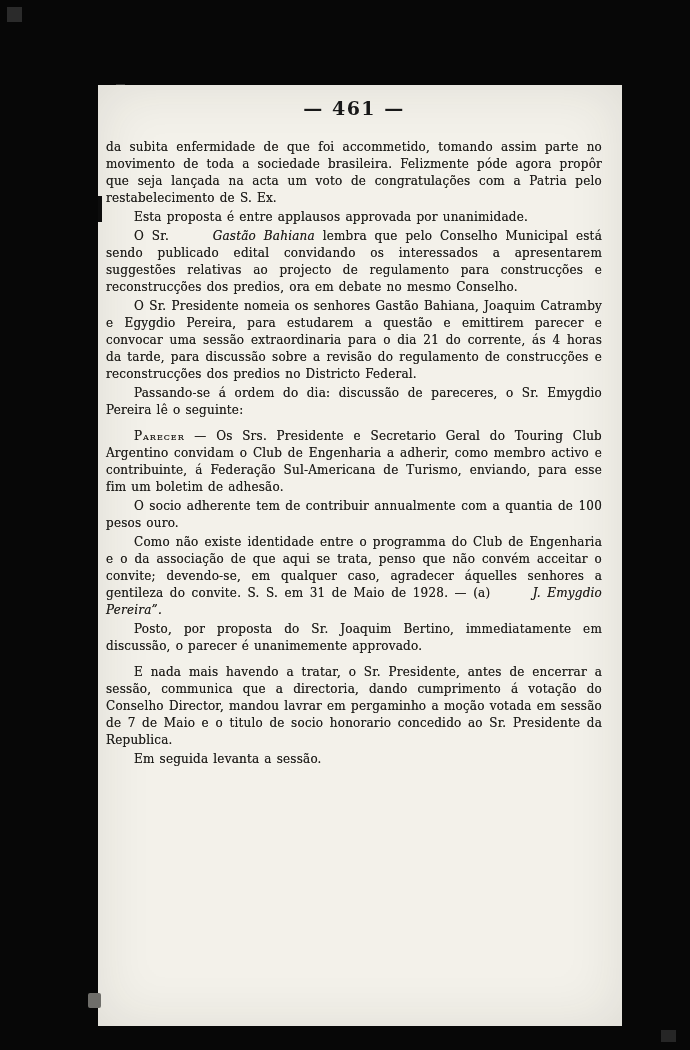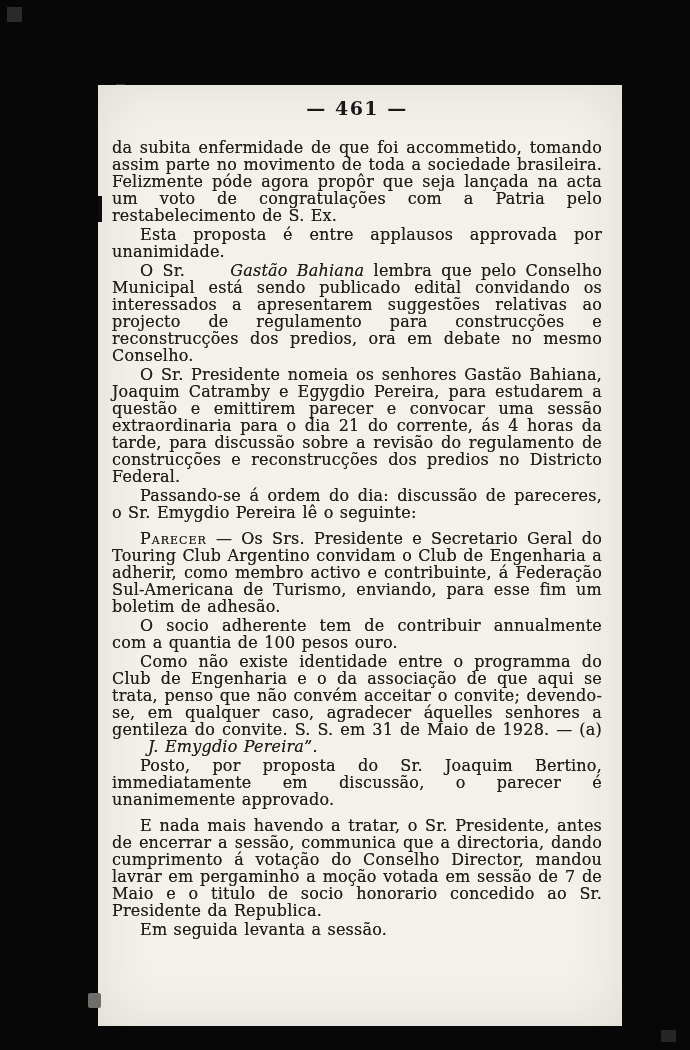--- a/index.html
+++ b/index.html
@@ -16,37 +16,37 @@
   }
 
   .doc-page {
     position: absolute;
     left: 98px;
     top: 85px;
     width: 524px;
     height: 941px;
     background: #f3f1ea;
     color: #1e1d1a;
-    padding: 10px 20px 0 14px;
+    padding: 10px 20px 0 8px;
     box-shadow: inset 0 0 55px rgba(40,35,25,0.10);
     overflow: hidden;
   }
 
   .page-number {
     text-align: center;
     font-size: 19px;
     font-weight: bold;
     letter-spacing: 1.5px;
     margin: 2px 0 20px 0;
     color: #181818;
   }
 
   .para {
     margin: 0 0 2px 0;
-    font-size: 16px;
+    font-size: 12px;
     line-height: 17px;
     text-align: justify;
     text-indent: 28px;
     letter-spacing: 0.2px;
     word-spacing: 1px;
     text-shadow: 0 0 0.5px rgba(25,22,18,0.65);
   }
   .para.no-indent { text-indent: 0; }
   .para.gap { margin-top: 9px; }
 

